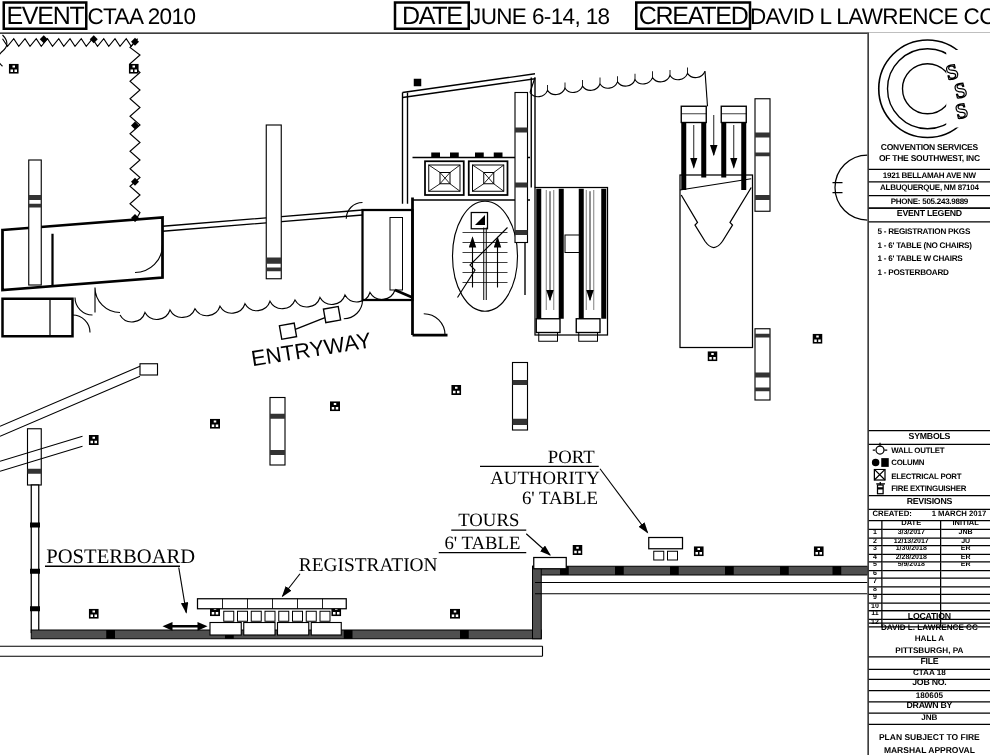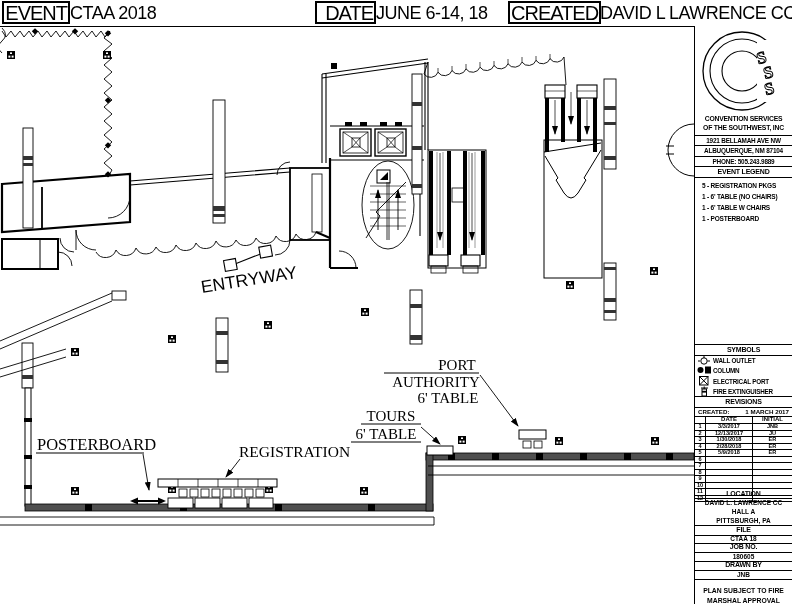--- a/index.html
+++ b/index.html
@@ -2,21 +2,21 @@
 <html><head>
 <meta charset="utf-8">
 <style>
   html,body{margin:0;padding:0;background:#e8e8e8;}
   .sheet{position:relative;width:792px;height:605px;background:#fff;overflow:hidden;
          outline:1px solid #000;font-family:"Liberation Sans",sans-serif;color:#000;}
   
   .hdr{position:absolute;top:0;left:0;width:792px;height:26px;background:#fff;
        border-bottom:1.5px solid #000;z-index:5;}
   .hbox{position:absolute;top:1px;bottom:2px;border:2px solid #000;font-size:20px;
-        line-height:20px;text-align:right;letter-spacing:-1px;white-space:nowrap;padding:0 1px;}
+        line-height:20px;text-align:center;letter-spacing:-1px;white-space:nowrap;padding:0 1px;}
   .hval{position:absolute;top:2px;font-size:18px;line-height:22px;letter-spacing:-0.5px;white-space:nowrap;}
   
   .plan{position:absolute;top:0;left:0;z-index:1;}
   .lblS{font-family:"Liberation Serif",serif;fill:#000;}
   .lblA{font-family:"Liberation Sans",sans-serif;fill:#000;}
   
   .sb{position:absolute;left:694px;top:26px;width:97px;height:578px;background:#fff;
       border-left:1.5px solid #000;z-index:6;font-weight:bold;}
   .sb .abs{position:absolute;left:0;right:0;}
   .sbh{border-top:1px solid #000;border-bottom:1px solid #000;text-align:center;
@@ -38,21 +38,21 @@
   .locl{text-align:center;font-size:6.5px;line-height:9px;}
   .notes{text-align:center;font-size:6.8px;line-height:9.5px;padding-top:7px;}
 </style>
 </head>
 <body>
 
 <div class="sheet">
 
   <div class="hdr">
     <div class="hbox" style="left:2px;width:62px">EVENT</div>
-    <div class="hval" style="left:70px">CTAA 2018</div>
+    <div class="hval" style="left:70px">CTAA 2010</div>
     <div class="hbox" style="left:315px;width:55px">DATE</div>
     <div class="hval" style="left:376px">JUNE 6-14, 18</div>
     <div class="hbox" style="left:508px;width:87px">CREATED</div>
     <div class="hval" style="left:600px">DAVID L LAWRENCE CC</div>
   </div>
 
   <svg class="plan" width="792" height="605" viewBox="0 0 792 605">
     <defs>
       <marker id="mA" markerWidth="12" markerHeight="10" refX="8" refY="3" orient="auto" markerUnits="userSpaceOnUse">
         <path d="M0,0 L9,3 L0,6 z" fill="#000"></path>

